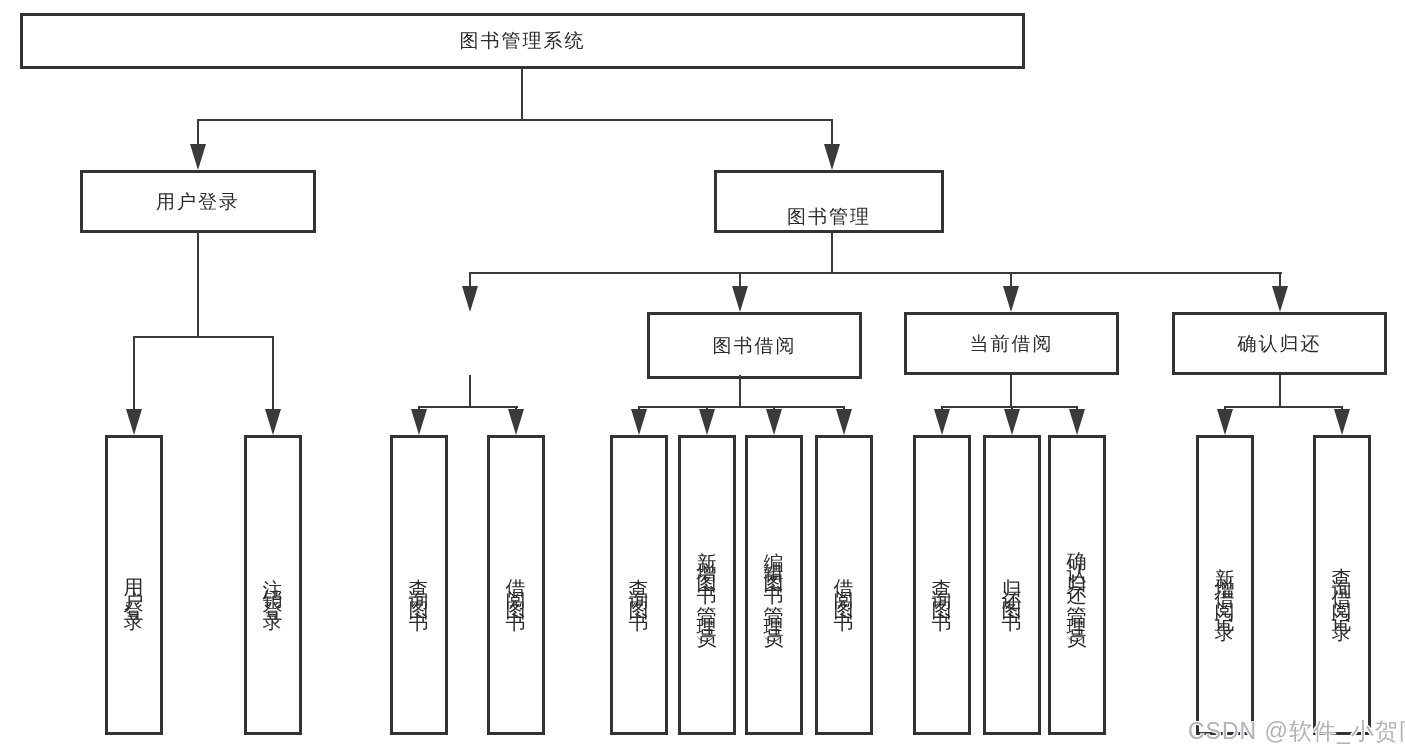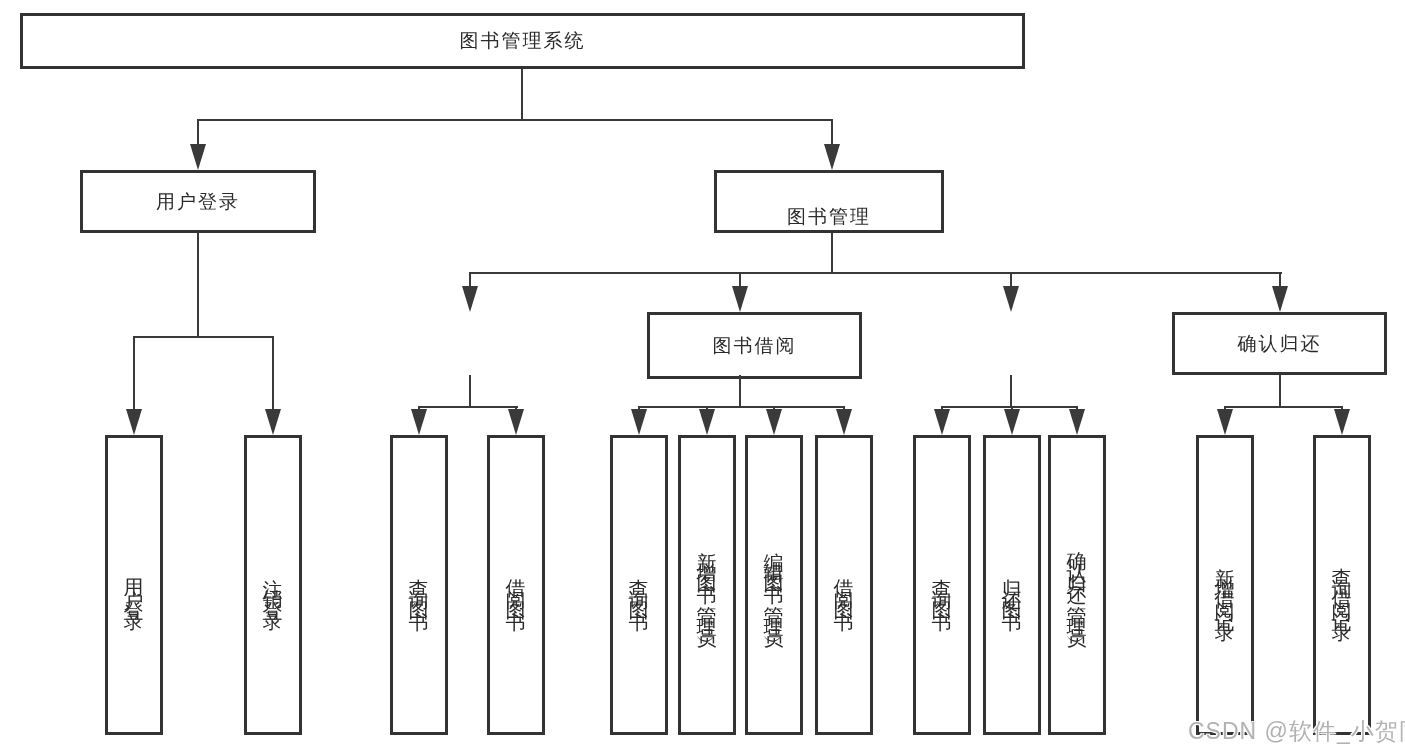--- a/index.html
+++ b/index.html
@@ -99,20 +99,23 @@
   <div class="box" id="node-user-login">
     <span>用户登录</span>
   </div>
   <div class="box" id="node-book-mgmt">
     <span>图书管理</span>
   </div>
 
   <div class="box" id="node-book-borrow">
     <span>图书借阅</span>
   </div>
+  <div class="box" id="node-current-borrow">
+    <span>当前借阅</span>
+  </div>
   <div class="box" id="node-borrow-records">
     <span>确认归还</span>
   </div>
 
   <div class="leaf" id="leaf-1a">
     <span>用户登录</span>
   </div>
   <div class="leaf" id="leaf-1b">
     <span>注销登录</span>
   </div>

